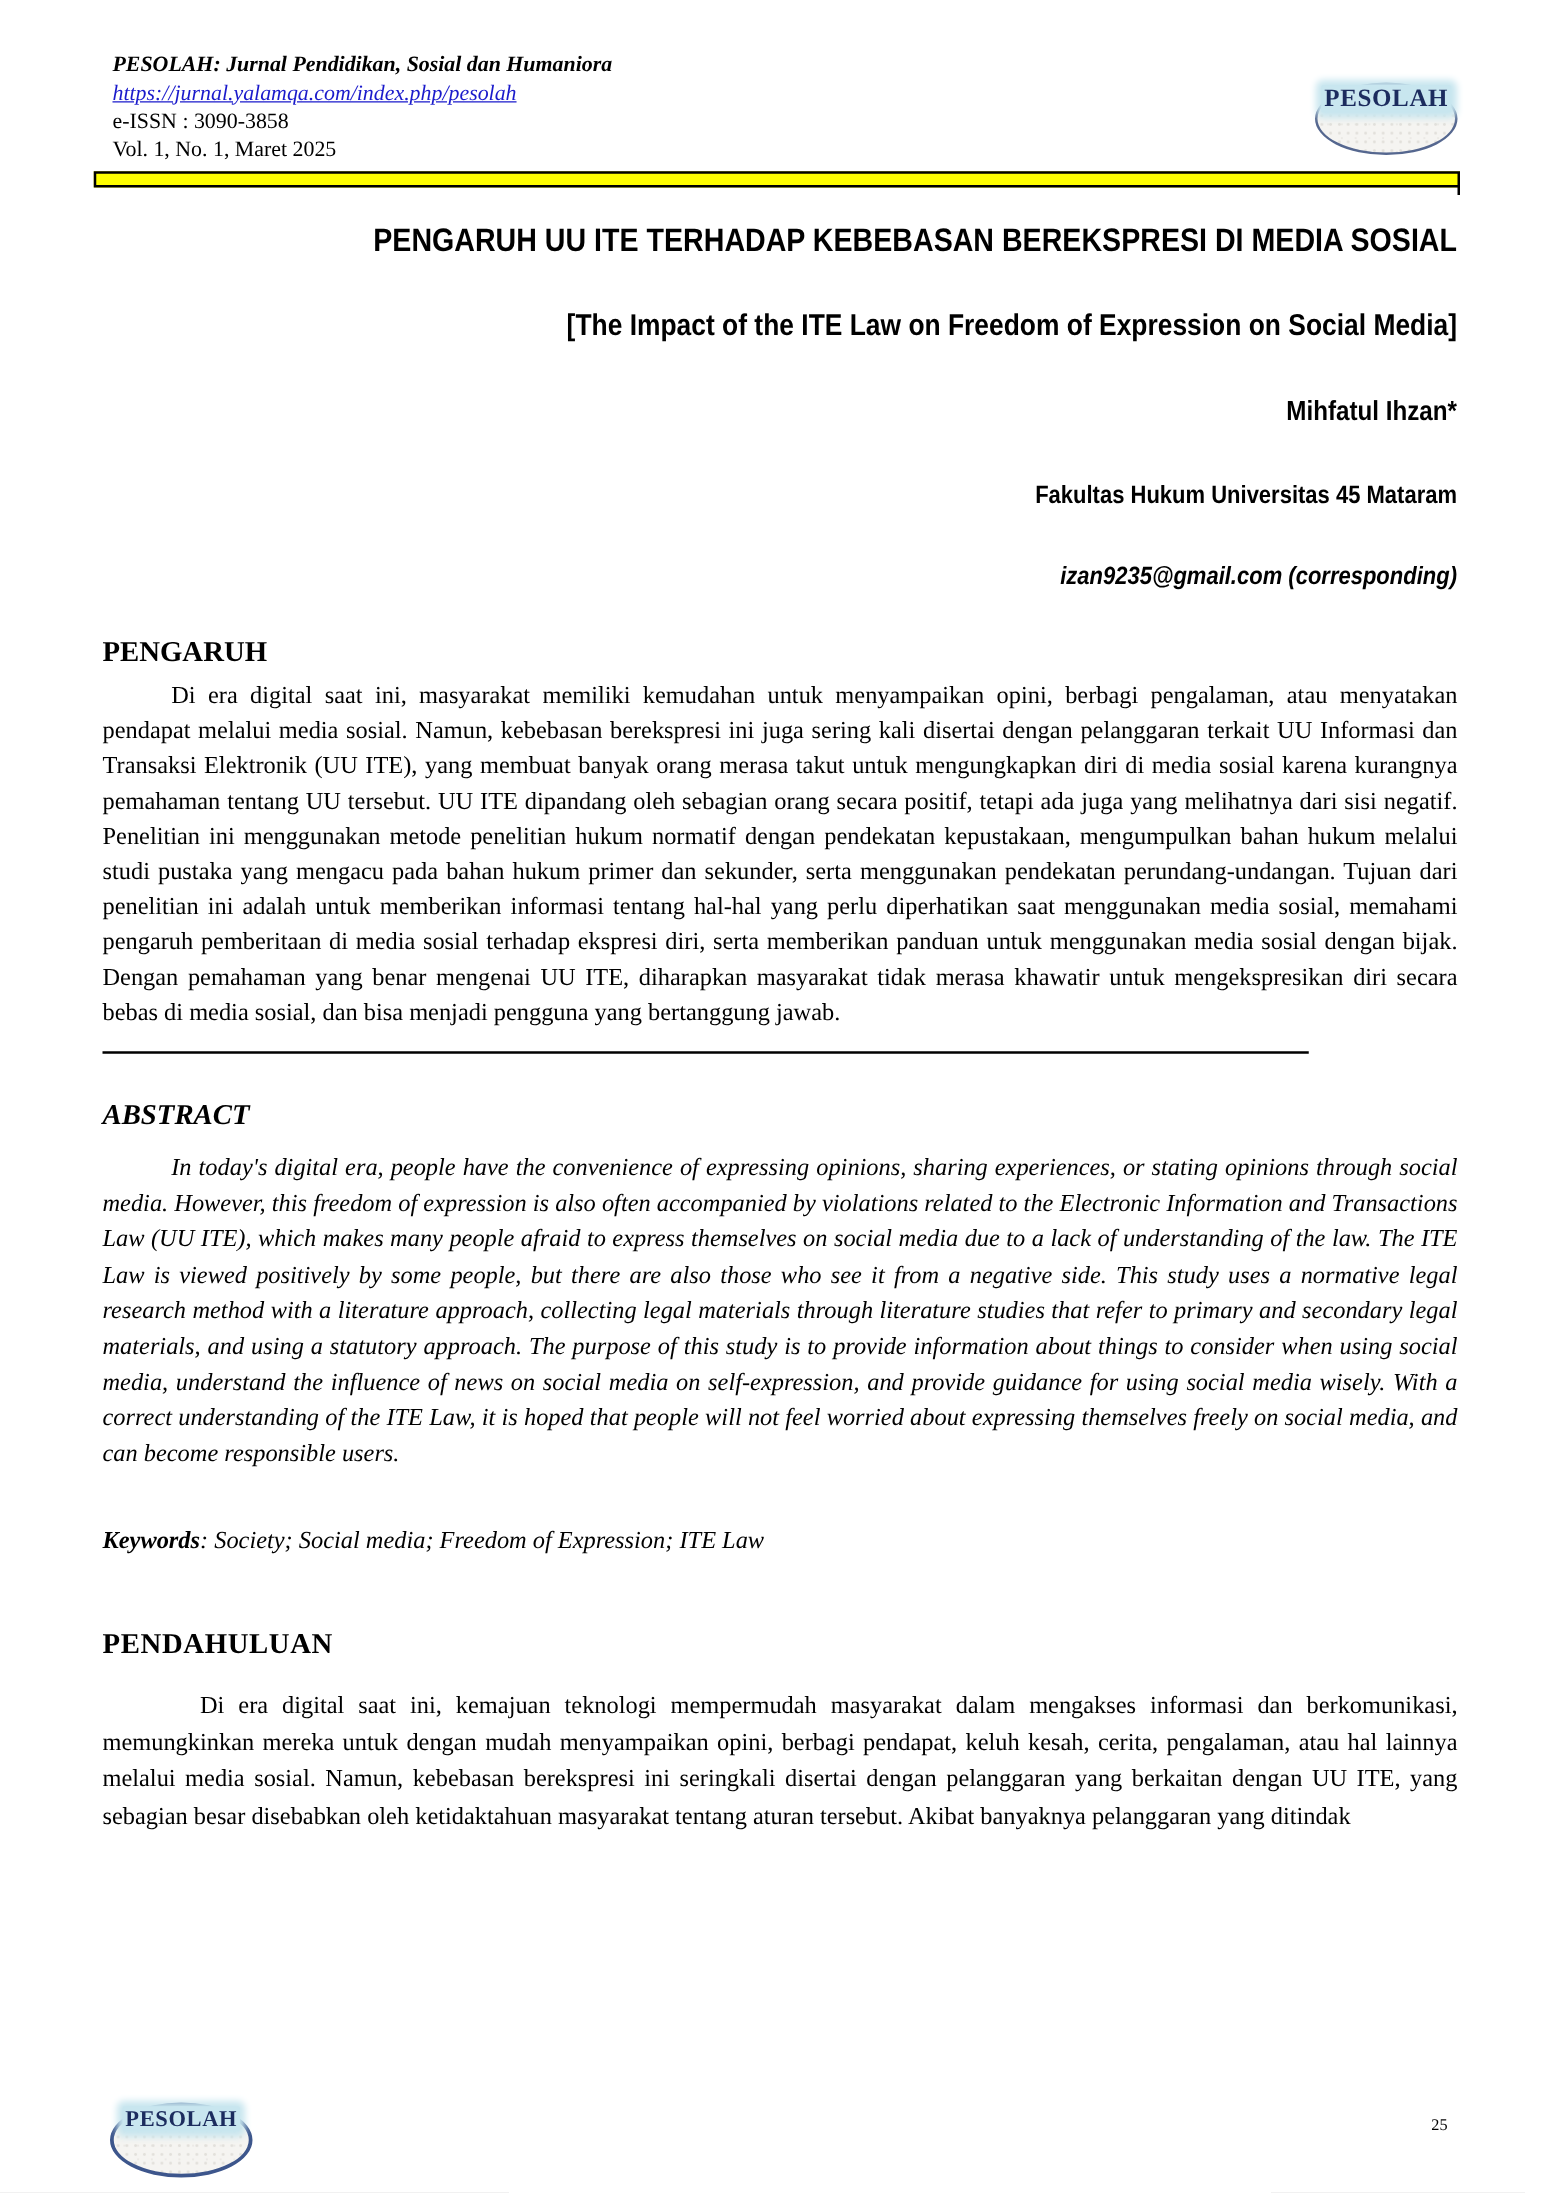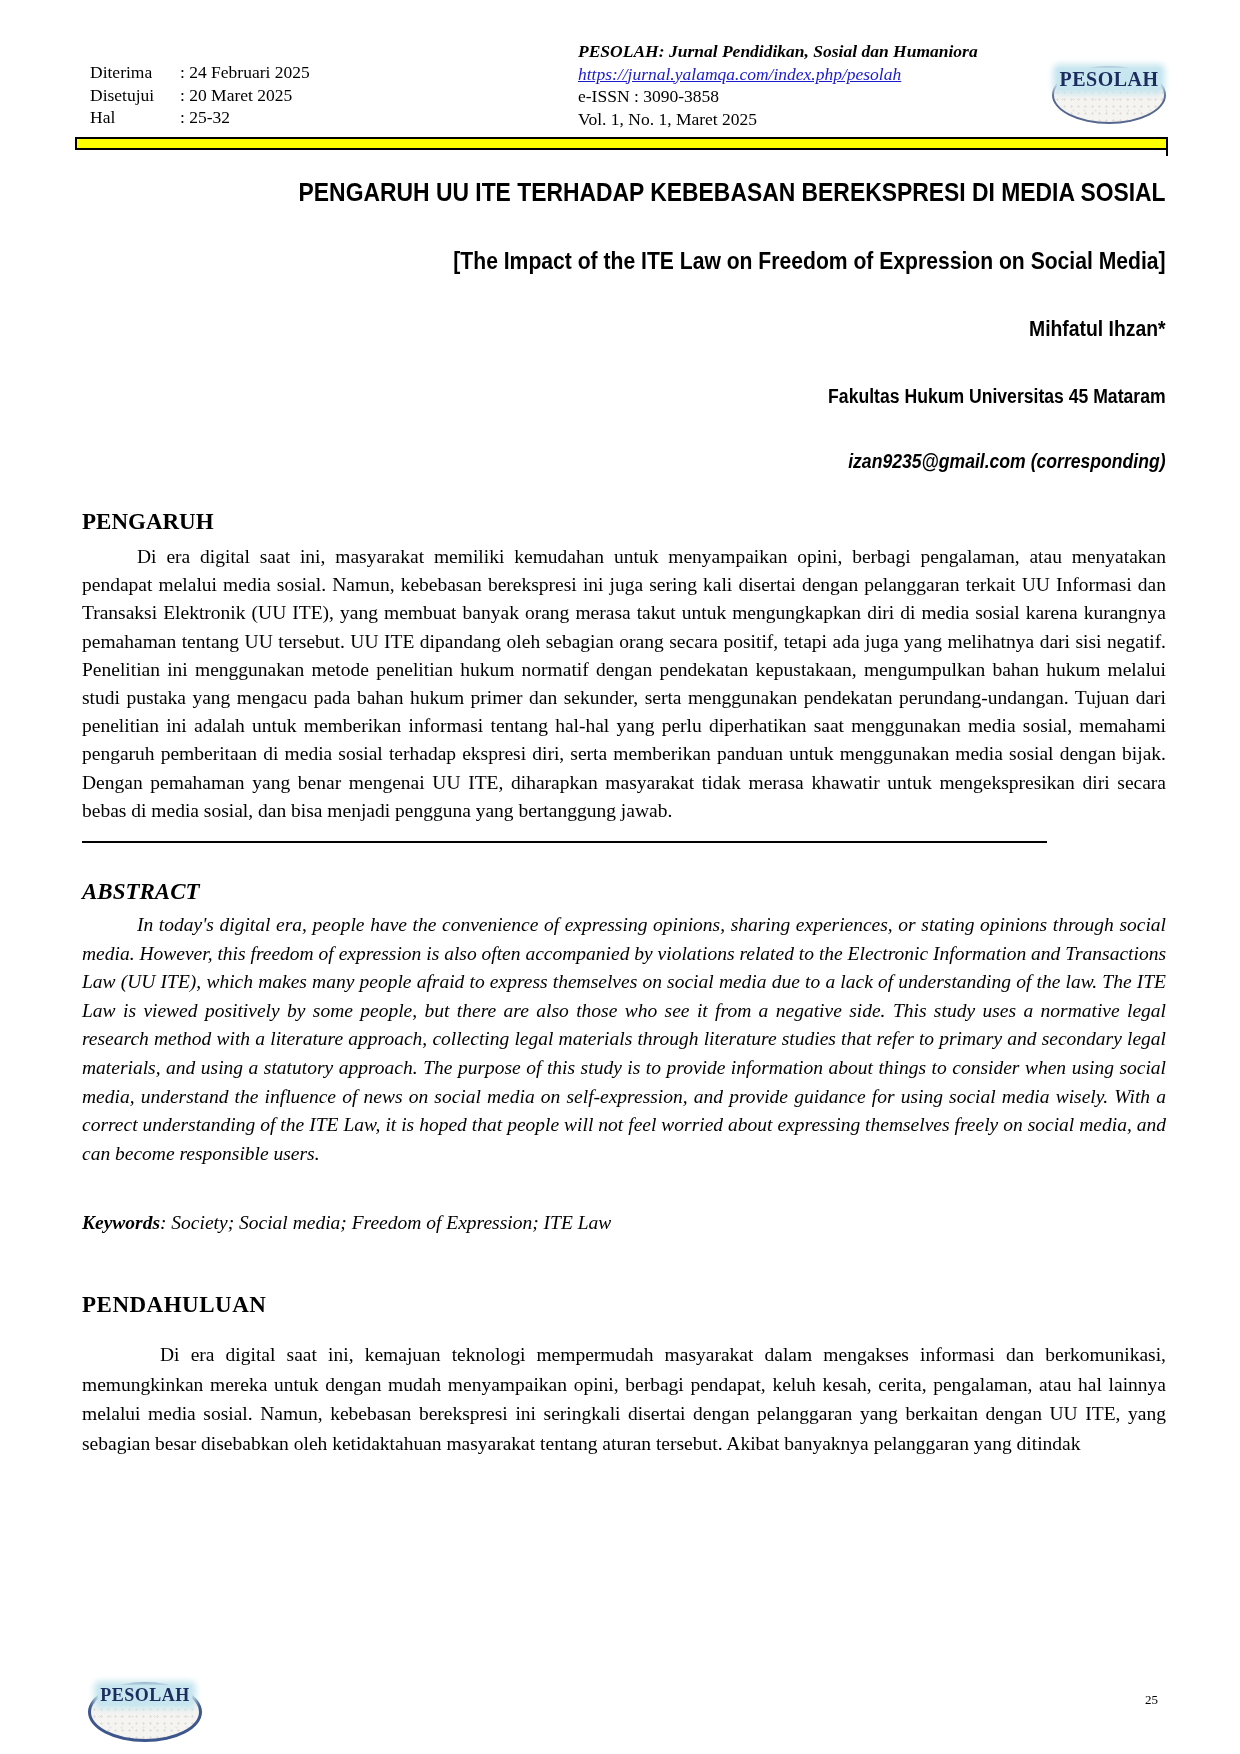--- a/index.html
+++ b/index.html
@@ -83,50 +83,36 @@
   .h-pendahuluan { margin-top: 58px; letter-spacing: 0.5px; }
 
   .para {
     font-size: 19.5px;
     text-align: justify;
   }
   .abstrak-body { margin-top: 8px; line-height: 28.2px; text-indent: 55px; }
   .divider { margin-top: 16px; width: 965px; border-top: 2px solid #000; }
   .kata-kunci { margin-top: 7px; font-size: 19.5px; font-style: italic; }
   .kata-kunci .kw-label { font-weight: bold; }
-  .abstract-body { margin-top: 6px; font-style: italic; line-height: 28.6px; text-indent: 55px; }
+  .abstract-body { margin-top: 16px; font-style: italic; line-height: 28.6px; text-indent: 55px; }
   .keywords-line { margin-top: 44px; font-size: 19.5px; font-style: italic; }
   .keywords-line .kw-label { font-weight: bold; }
   .intro-body { margin-top: 22px; line-height: 29.4px; text-indent: 78px; }
 
   
   .footer-logo { position: absolute; left: 88px; top: 1682px; }
   .page-number { position: absolute; right: 82px; top: 1692px; font-size: 13px; }
 </style>
 </head>
 <body>
 
 <div class="page">
 
   <div class="header">
 
-    <div class="meta-block">
-      <div class="meta-row">
-        <span class="meta-label">Diterima</span>
-        <span>: 24 Februari 2025</span>
-      </div>
-      <div class="meta-row">
-        <span class="meta-label">Disetujui</span>
-        <span>: 20 Maret 2025</span>
-      </div>
-      <div class="meta-row">
-        <span class="meta-label">Hal</span>
-        <span>: 25-32</span>
-      </div>
-    </div>
 
     <div class="journal-block">
       <div class="j-title">PESOLAH: Jurnal Pendidikan, Sosial dan Humaniora</div>
       <div class="j-url" style="color: rgb(26, 26, 203);">https://jurnal.yalamqa.com/index.php/pesolah</div>
       <div>e-ISSN : 3090-3858</div>
       <div>Vol. 1,  No. 1,  Maret 2025</div>
     </div>
 
     <div class="logo-wrap">
       <div class="logo logo-header">

